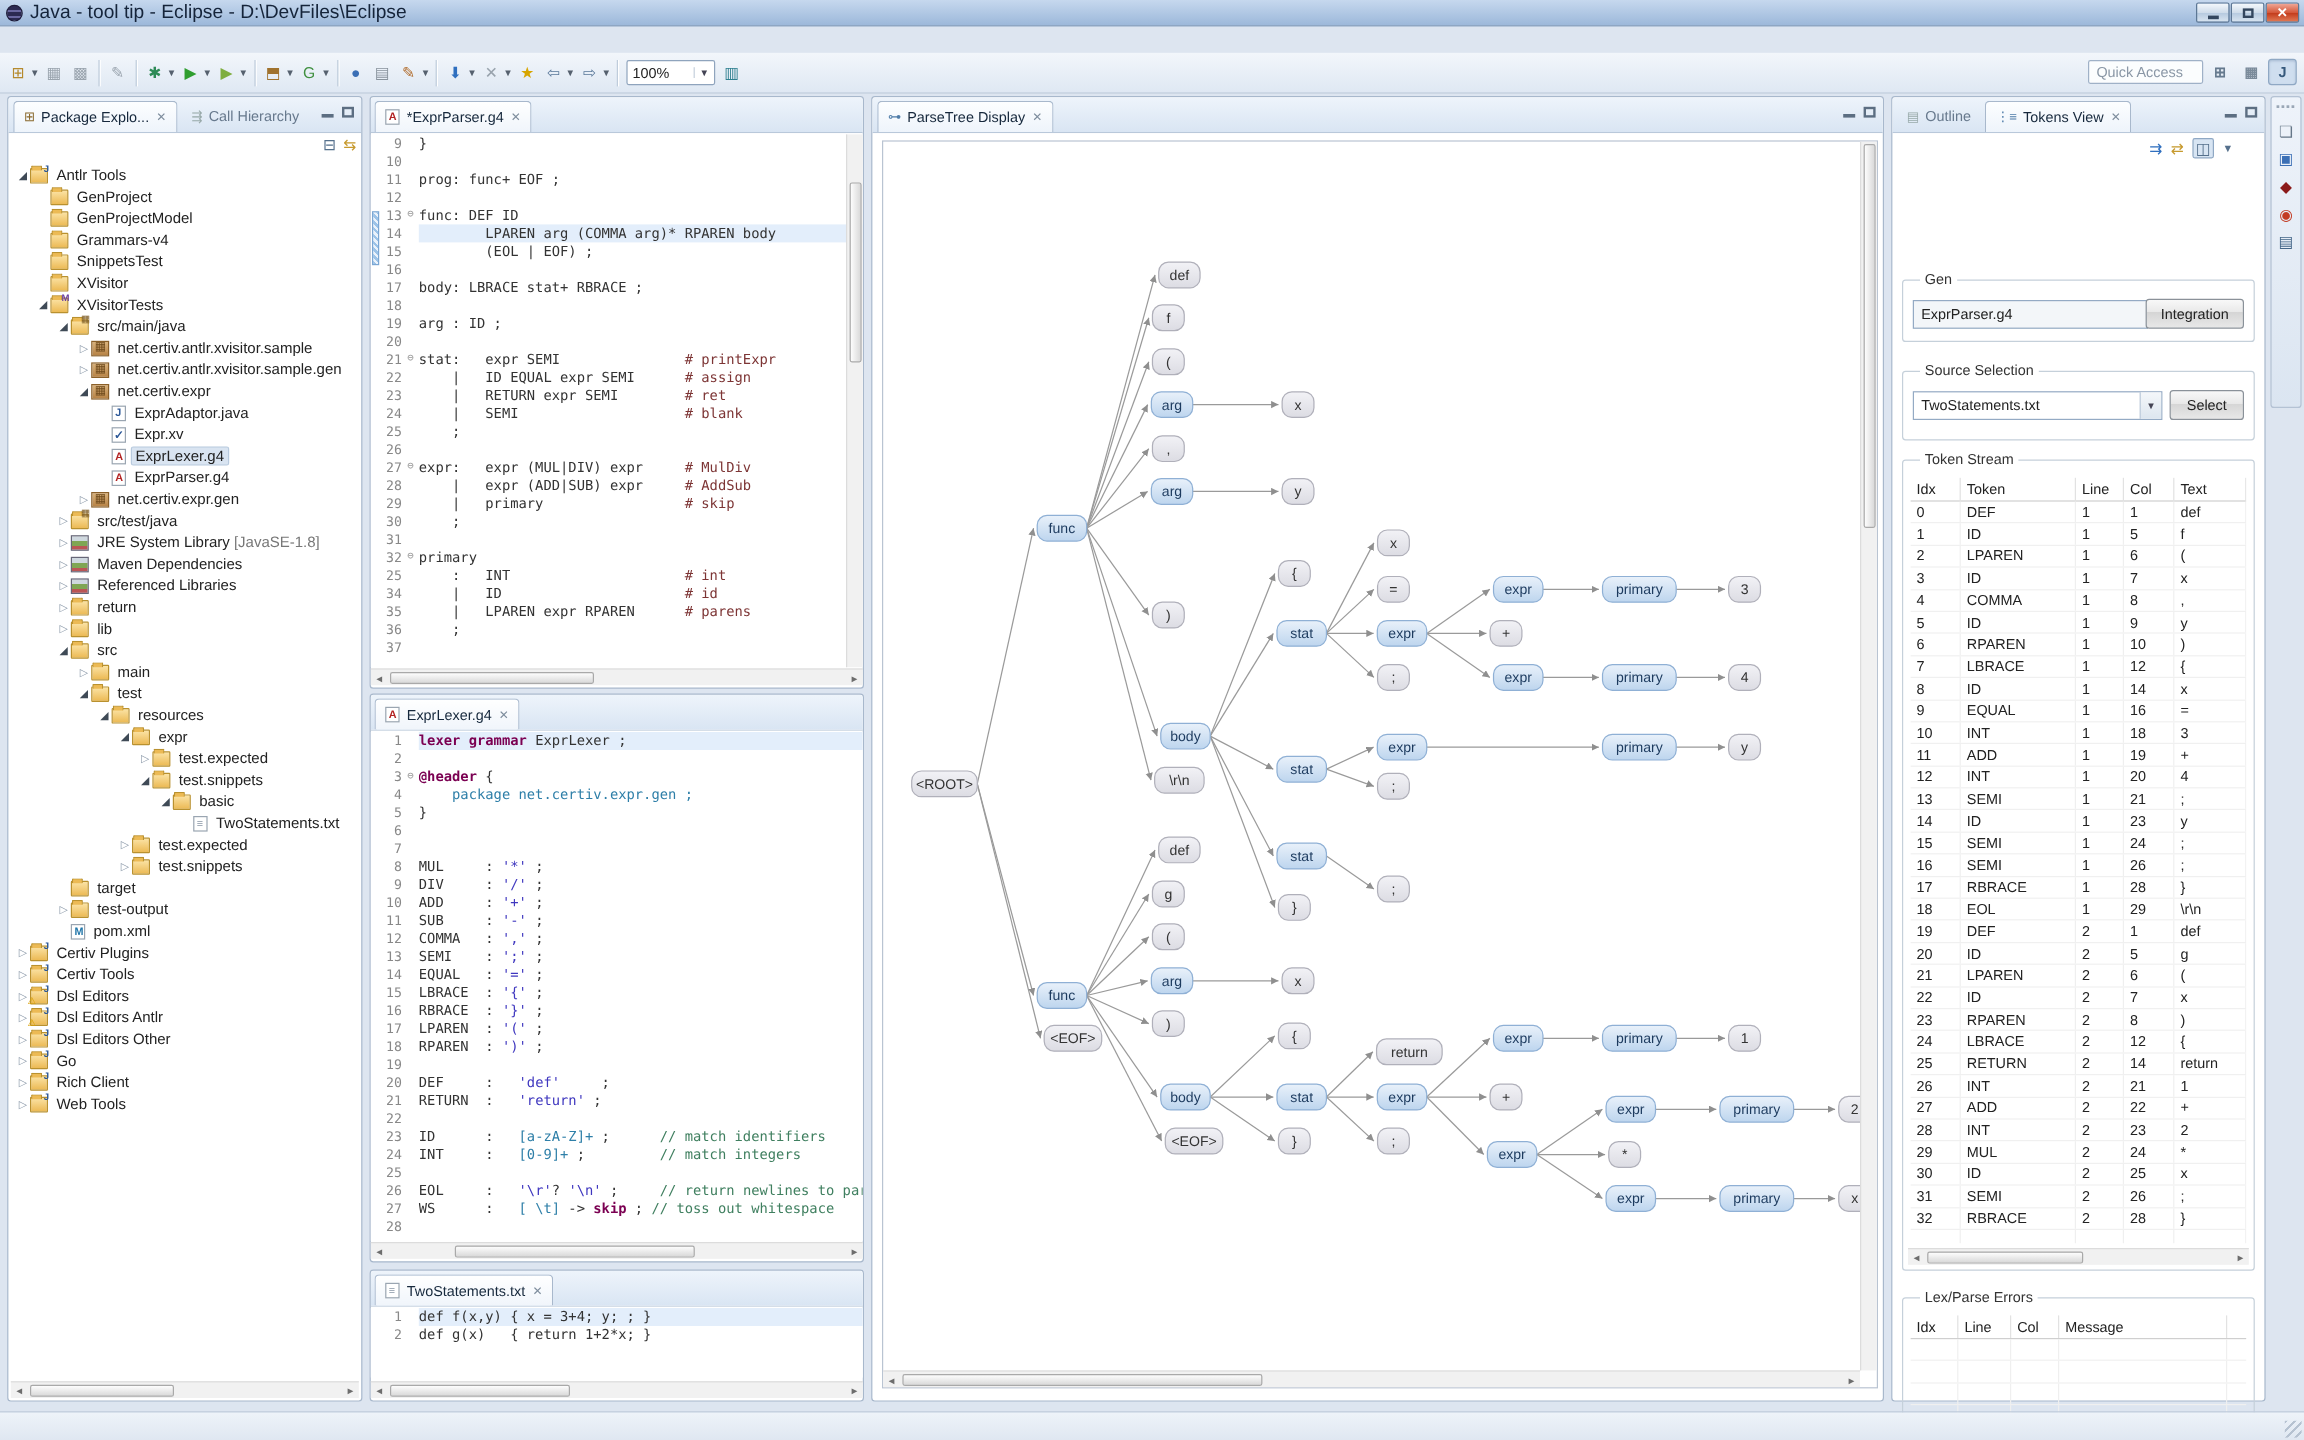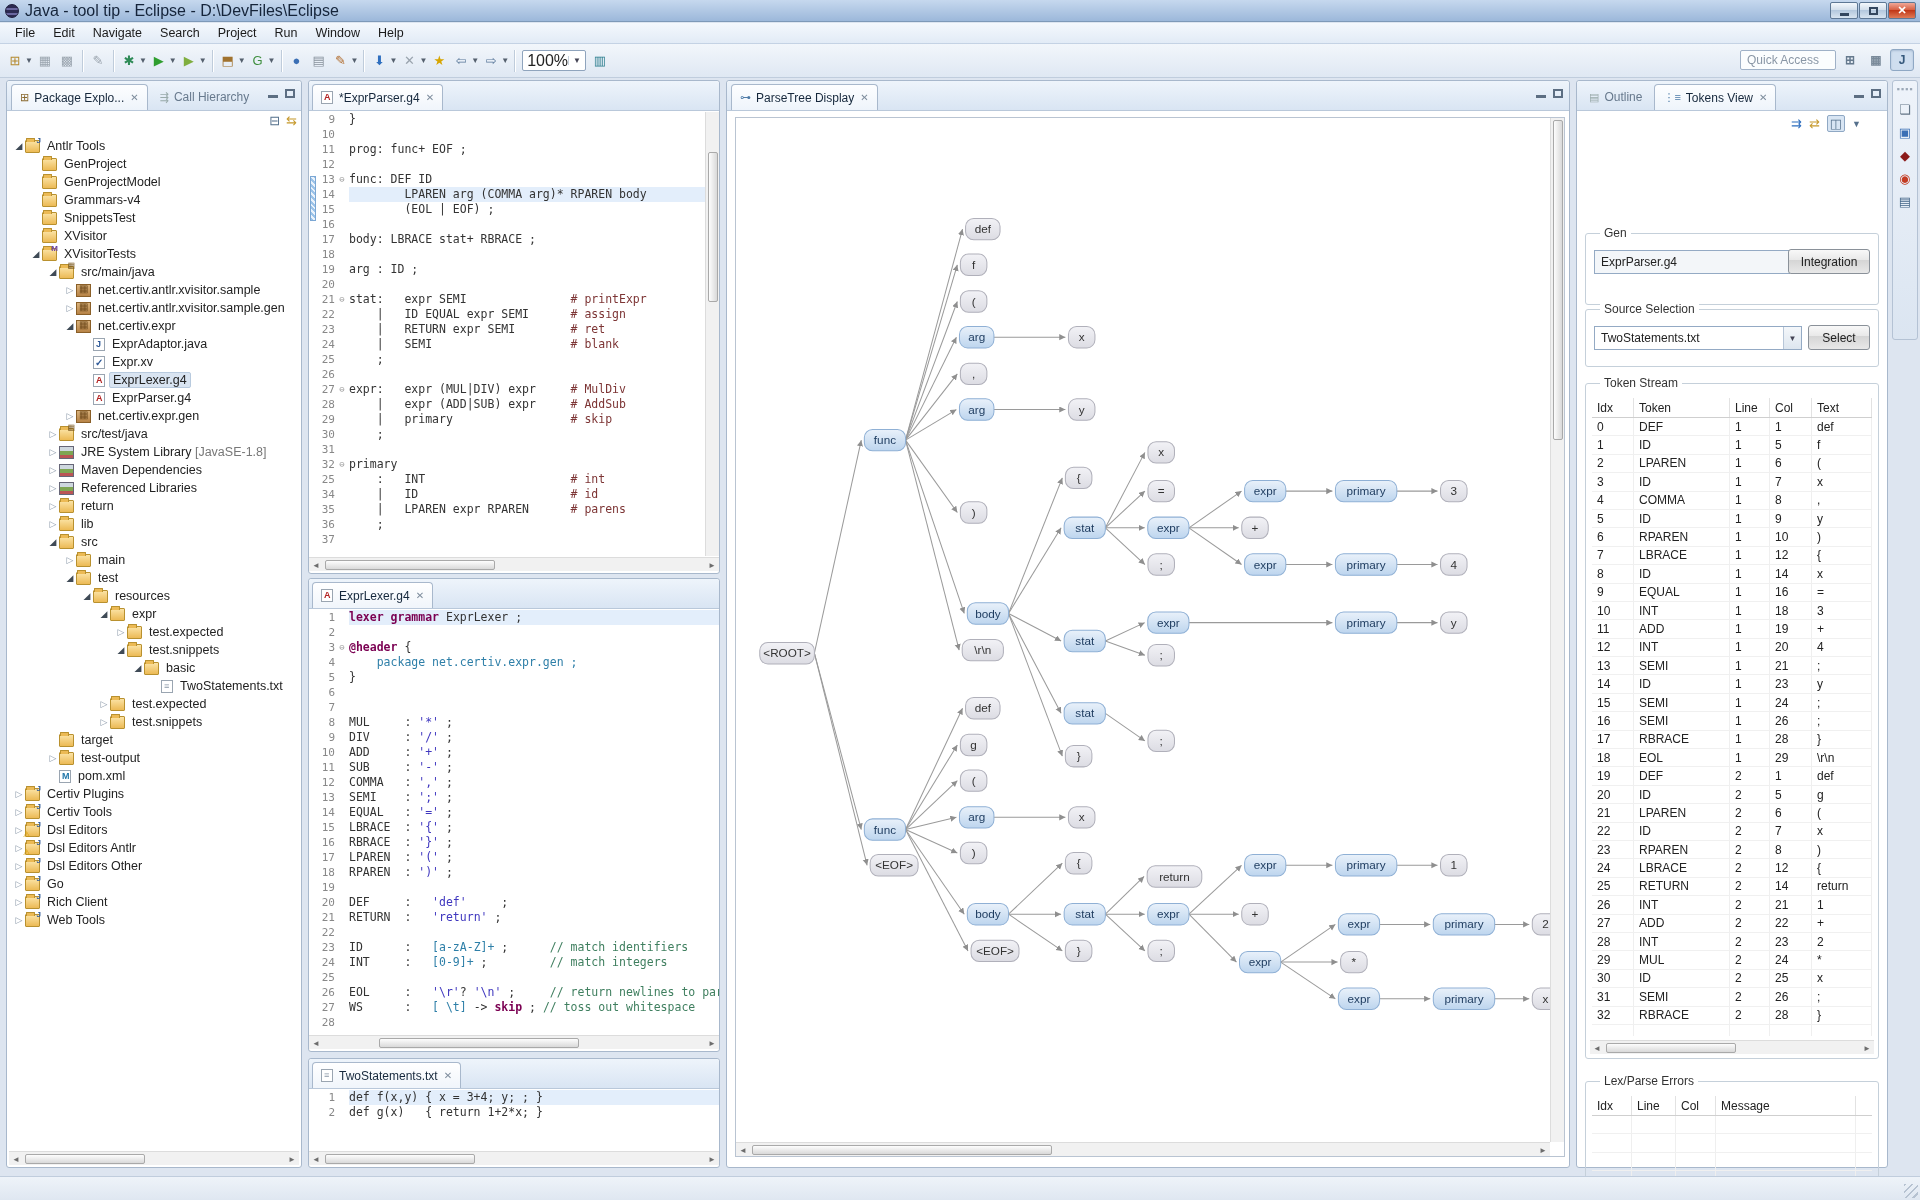--- a/index.html
+++ b/index.html
@@ -31,21 +31,21 @@
   
   .toolbar { position:absolute; left:0; top:44px; width:100%; height:34px;
     background:linear-gradient(#f2f6fb,#dfe8f3); border-bottom:1px solid #c0cddd;
     display:flex; align-items:center; padding-left:4px; }
   .tb-icon { width:20px; height:20px; margin:0 1px; display:inline-flex; align-items:center;
     justify-content:center; font-size:13px; border-radius:3px; }
   .tb-arrow { font-size:8px; color:#55606e; margin:0 1px 0 -1px; }
   .tb-sep { width:1px; height:22px; background:#bfccdb; margin:0 4px; box-shadow:1px 0 0 #fff; }
   .tb-combo { height:21px; border:1px solid #8fa4bd; background:#fff; display:inline-flex;
     align-items:center; padding:0 4px; margin:0 3px; border-radius:2px; }
-  .tb-combo .val { font-size:16px; margin-right:0; }
+  .tb-combo .val { font-size:12px; margin-right:20px; }
   .tb-combo .drop { font-size:8px; color:#445; border-left:1px solid #c5d0dc; padding-left:4px; }
   .tb-right { position:absolute; right:6px; top:5px; display:flex; align-items:center; }
   .quick-access { width:96px; height:20px; border:1px solid #9fb1c7; background:#fbfdfe;
     color:#8a97a6; font-size:12px; display:flex; align-items:center; padding-left:6px; border-radius:2px; }
   .persp-btn { width:24px; height:22px; margin-left:2px; display:flex; align-items:center;
     justify-content:center; border-radius:3px; font-weight:bold; }
   .persp-btn.pressed { background:#cfdeef; border:1px solid #8fa8c4; box-shadow:inset 0 1px 2px #aabdd4; }
 
   
   .panel { position:absolute; background:#fff; border:1px solid #a8b8cc; border-radius:3px; }
@@ -171,30 +171,20 @@
         </div>
       <div class="win-btn">
           <span class="wb-max"></span>
         </div>
       <div class="win-btn close">
           <span class="wb-x">✕</span>
         </div>
     </div>
   </div>
 
-  <div class="menubar" id="menubar">
-      <span class="menu-item">File</span>
-      <span class="menu-item">Edit</span>
-      <span class="menu-item">Navigate</span>
-      <span class="menu-item">Search</span>
-      <span class="menu-item">Project</span>
-      <span class="menu-item">Run</span>
-      <span class="menu-item">Window</span>
-      <span class="menu-item">Help</span>
-    </div>
 
   <div class="toolbar" id="maintoolbar">
     <div class="tb-right">
       <div class="quick-access">Quick Access</div>
       <div class="persp-btn" style="color:#667a8e;">⊞</div>
       <div class="persp-btn" style="color:#7a8a9a;">▦</div>
       <div class="persp-btn pressed" style="color:#36597c;">J</div>
     </div>
   <span class="tb-icon" style="color: rgb(181, 138, 46);">⊞</span>
       <span class="tb-arrow">▼</span>
@@ -968,21 +958,21 @@
           <span class="mm-max"></span>
         </div>
     </div>
     <div class="tv-toolbar">
       <span class="ic" style="color:#2f6fbf;">⇉</span>
       <span class="ic" style="color:#c79a2e;">⇄</span>
       <span class="ic pressed" style="color:#55708c;">◫</span>
       <span class="ic" style="color:#55708c; font-size:9px;">▼</span>
     </div>
 
-    <div class="group" style="top:152px; height:72px;">
+    <div class="group" style="top:152px; height:52px;">
       <span class="group-label">Gen</span>
       <div class="tv-field" style="left:8px; top:16px; width:196px;">ExprParser.g4</div>
       <div class="tv-btn" style="right:8px; top:15px; width:82px;">Integration</div>
     </div>
 
     <div class="group" style="top:228px; height:58px;">
       <span class="group-label">Source Selection</span>
       <div class="tv-combo" style="left:8px; top:16px; width:208px;">
         <span class="txt">TwoStatements.txt</span>
         <span class="dbtn">▼</span>

